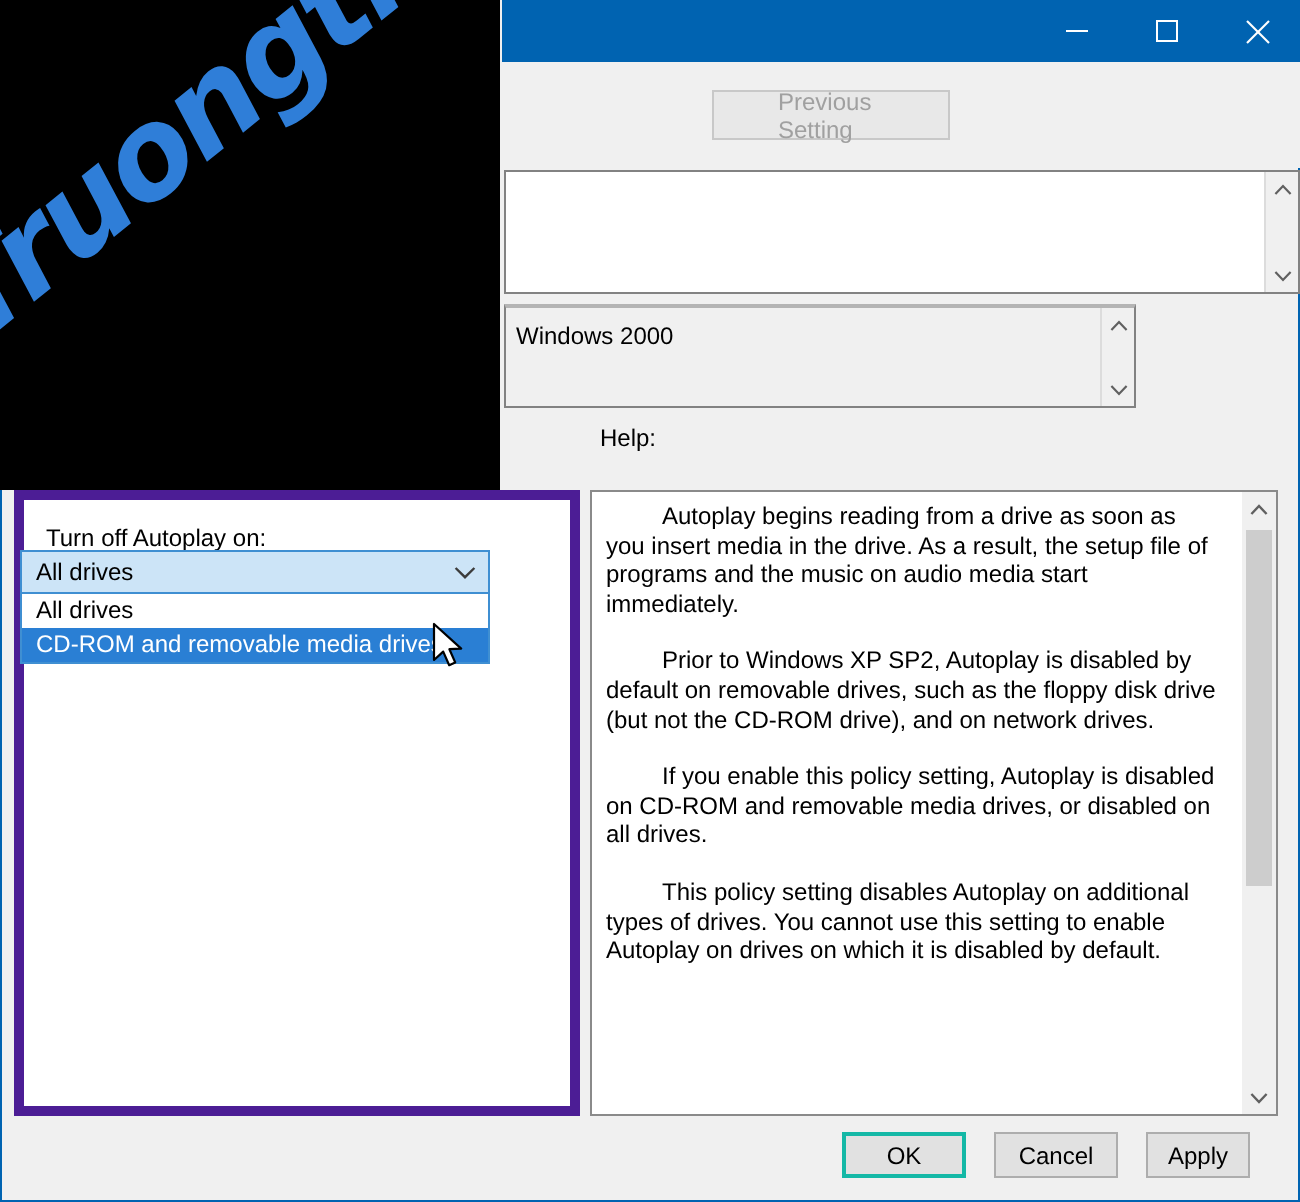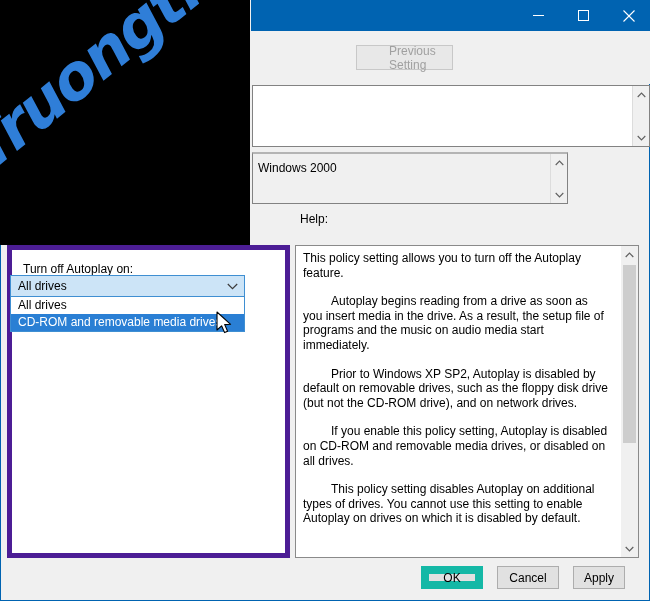--- a/index.html
+++ b/index.html
@@ -72,21 +72,21 @@
     display: flex;
     align-items: center;
     justify-content: center;
     font-family: "Liberation Sans", sans-serif;
   }
   .btn.disabled {
     color: #a0a0a0;
     background: #e8e8e8;
     border-color: #c8c8c8;
   }
-  #prev-setting-btn { left: 104px; top: 14px; width: 97px; padding-left: 32px; }
+  #prev-setting-btn { left: 104px; top: 14px; width: 119px; padding-left: 32px; }
   #next-setting-btn { left: 207px; top: 14px; width: 97px; }
 
   
   .topbox {
     position: absolute;
     left: 251px; top: 85px;
     width: 398px; height: 62px;
     background: #ffffff;
     border: 1px solid #828282;
   }
@@ -233,21 +233,21 @@
     width: 13px; height: 178px;
     background: #cdcdcd;
   }
 
   
   #ok-button {
     position: absolute;
     left: 420px; top: 566px;
     width: 62px; height: 23px;
     background: #e1e1e1;
-    border: 8px solid #14b8a6;
+    border: 2px solid #14b8a6;
   }
   #cancel-button {
     position: absolute;
     left: 496px; top: 566px;
     width: 62px; height: 23px;
   }
   #apply-button {
     position: absolute;
     left: 572px; top: 566px;
     width: 52px; height: 23px; text-align: right;
@@ -340,21 +340,20 @@
     </div>
 
     <div class="helplabel">Help:</div>
 
     <div class="optpane">
       <div class="opt-label">Turn off Autoplay on:</div>
     </div>
 
     <div class="helppane">
       <div class="helptext">
-        <p>This policy setting allows you to turn off the Autoplay feature.</p>
         <p class="ind">Autoplay begins reading from a drive as soon as you insert media in the drive. As a result, the setup file of programs and the music on audio media start immediately.</p>
         <p class="ind">Prior to Windows XP SP2, Autoplay is disabled by default on removable drives, such as the floppy disk drive (but not the CD-ROM drive), and on network drives.</p>
         <p class="ind">If you enable this policy setting, Autoplay is disabled on CD-ROM and removable media drives, or disabled on all drives.</p>
         <p class="ind">This policy setting disables Autoplay on additional types of drives. You cannot use this setting to enable Autoplay on drives on which it is disabled by default.</p>
       </div>
       <div class="help-scroll">
         <div class="arr up">
           <svg width="9" height="6" viewBox="0 0 9 6">
               <polyline points="0.7,5 4.5,1 8.3,5" fill="none" stroke="#606060" stroke-width="1.2"></polyline>
             </svg>

